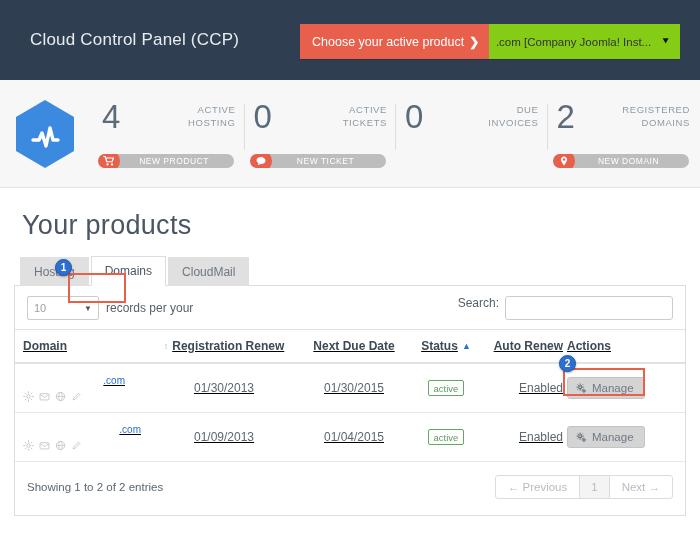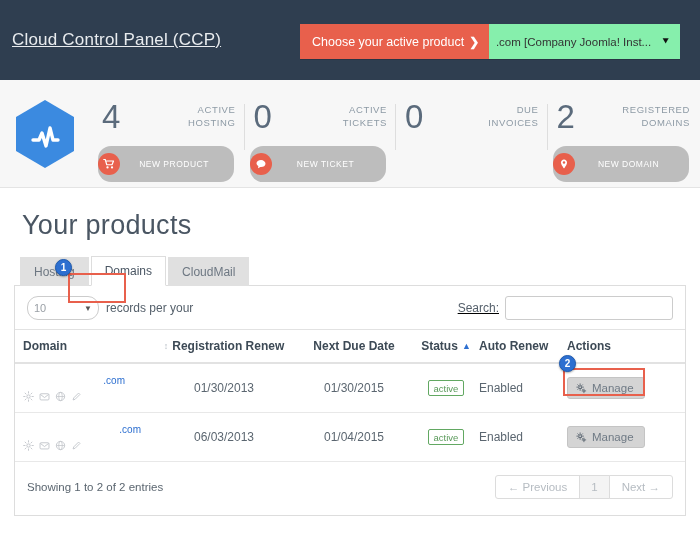--- a/index.html
+++ b/index.html
@@ -15,23 +15,22 @@
     height: 80px;
     background: #2f3e50;
     display: flex;
     align-items: center;
     position: relative;
   }
   .brand {
     color: #e9ecef;
     font-size: 17px;
     font-weight: 400;
-    margin-left: 12px;
+    margin-left: 30px;
     letter-spacing: .2px;
-    text-decoration: underline;
   }
   .product-picker {
     position: absolute;
     left: 300px; top: 24px;
     display: flex;
     height: 35px;
     width: 380px;
     box-shadow: 0 1px 0 rgba(0,0,0,.15);
   }
   .picker-label {
@@ -43,21 +42,21 @@
     padding: 0 10px 0 12px;
     white-space: nowrap;
   }
   .picker-label .chev {
     margin-left: 5px;
     font-size: 12px;
     font-weight: bold;
   }
   .picker-select {
     flex: 1;
-    background: #86efac;
+    background: #84cc16;
     display: flex;
     align-items: center;
     justify-content: flex-end;
     padding: 0 10px;
     font-size: 11.5px;
     color: #333;
     position: relative;
     overflow: hidden;
   }
   .picker-value { text-align: right; white-space: nowrap; }
@@ -122,24 +121,24 @@
     letter-spacing: .6px;
     line-height: 13px;
     text-transform: uppercase;
     padding-top: 3px;
   }
   .pill {
     display: flex;
     align-items: center;
     background: #bdbdbd;
     border-radius: 13px;
-    height: 36px;
+    height: 14px;
     width: 100%;
     max-width: 136px;
-    margin-top: 4px;
+    margin-top: 12px;
     overflow: hidden;
   }
   .pill-ico {
     width: 22px; height: 22px;
     border-radius: 50%;
     background: #e8604c;
     display: flex;
     align-items: center;
     justify-content: center;
     flex: 0 0 22px;
@@ -229,47 +228,47 @@
   .panel-head {
     display: flex;
     align-items: center;
     justify-content: space-between;
     padding: 10px 12px 9px;
   }
   .rpp { display: flex; align-items: center; gap: 7px; }
   .select-box {
     width: 72px; height: 24px;
     border: 1px solid #ccc;
-    border-radius: 11px;
+    border-radius: 2px;
     background: #fff;
     display: flex;
     align-items: center;
     padding: 0 6px;
     font-size: 11px;
     color: #9aa0a6;
     position: relative;
   }
   .select-box .sel-caret {
     position: absolute;
     right: 6px;
     font-size: 8px;
     color: #555;
   }
   .rpp-lbl { font-size: 12px; color: #55606b; }
-  .search-wrap { display: flex; align-items: center; gap: 6px; text-decoration: underline; }
+  .search-wrap { display: flex; align-items: flex-start; gap: 6px; }
   .search-lbl { font-size: 12px; color: #55606b; }
   .search-input {
     width: 168px; height: 24px;
     border: 1px solid #ccc;
     border-radius: 3px;
     background: #fff;
   }
 
   
-  table { width: 100%; border-collapse: collapse; }
+  table { width: 100%; border-collapse: collapse; text-decoration: underline; }
   thead th {
     text-align: left;
     font-size: 12px;
     color: #3d4a56;
     font-weight: bold;
     padding: 9px 4px 9px 0;
     border-top: 1px solid #e2e2e2;
     border-bottom: 2px solid #e2e2e2;
     white-space: nowrap;
   }
@@ -282,21 +281,21 @@
     color: #5b6670;
     padding: 10px 4px 10px 0;
     border-bottom: 1px solid #e8e8e8;
     vertical-align: middle;
   }
   tbody tr:last-child td { border-bottom: 1px solid #e8e8e8; }
   .c-domain { width: 142px; padding-left: 8px !important; }
   .c-reg    { width: 138px; text-align: center; }
   .c-due    { width: 122px; text-align: center; }
   .c-status { width: 62px;  text-align: center; }
-  .c-renew  { width: 88px;  text-align: left; }
+  .c-renew  { width: 88px;  text-align: right; }
   .c-act    { width: 118px; }
 
   .dom-name {
     color: #2d6fd0;
     font-size: 10px;
     text-align: right;
     padding-right: 28px;
     line-height: 14px;
     filter: blur(0px);
   }
@@ -590,21 +589,21 @@
                 <path d="M2 8h12" stroke="#6b7480" stroke-width="1.1"></path>
               </svg>
             </span>
             <span>
               <svg width="11" height="11" viewBox="0 0 16 16">
                 <path d="M3 13l1-3 7-7 2 2-7 7-3 1z" fill="none" stroke="#6b7480" stroke-width="1.3" stroke-linejoin="round"></path>
               </svg>
             </span>
           </div>
         </td>
-        <td class="c-reg">06/03/2013</td>
+        <td class="c-reg">01/09/2013</td>
         <td class="c-due">01/04/2015</td>
         <td class="c-status">
           <span class="badge-active">active</span>
         </td>
         <td class="c-renew">Enabled</td>
         <td class="c-act">
           <span class="btn-manage">
             <span>
               <svg width="11" height="11" viewBox="0 0 16 16" fill="#5d6873">
                 <circle cx="6" cy="6" r="2" fill="none" stroke="#5d6873" stroke-width="1.5"></circle>

